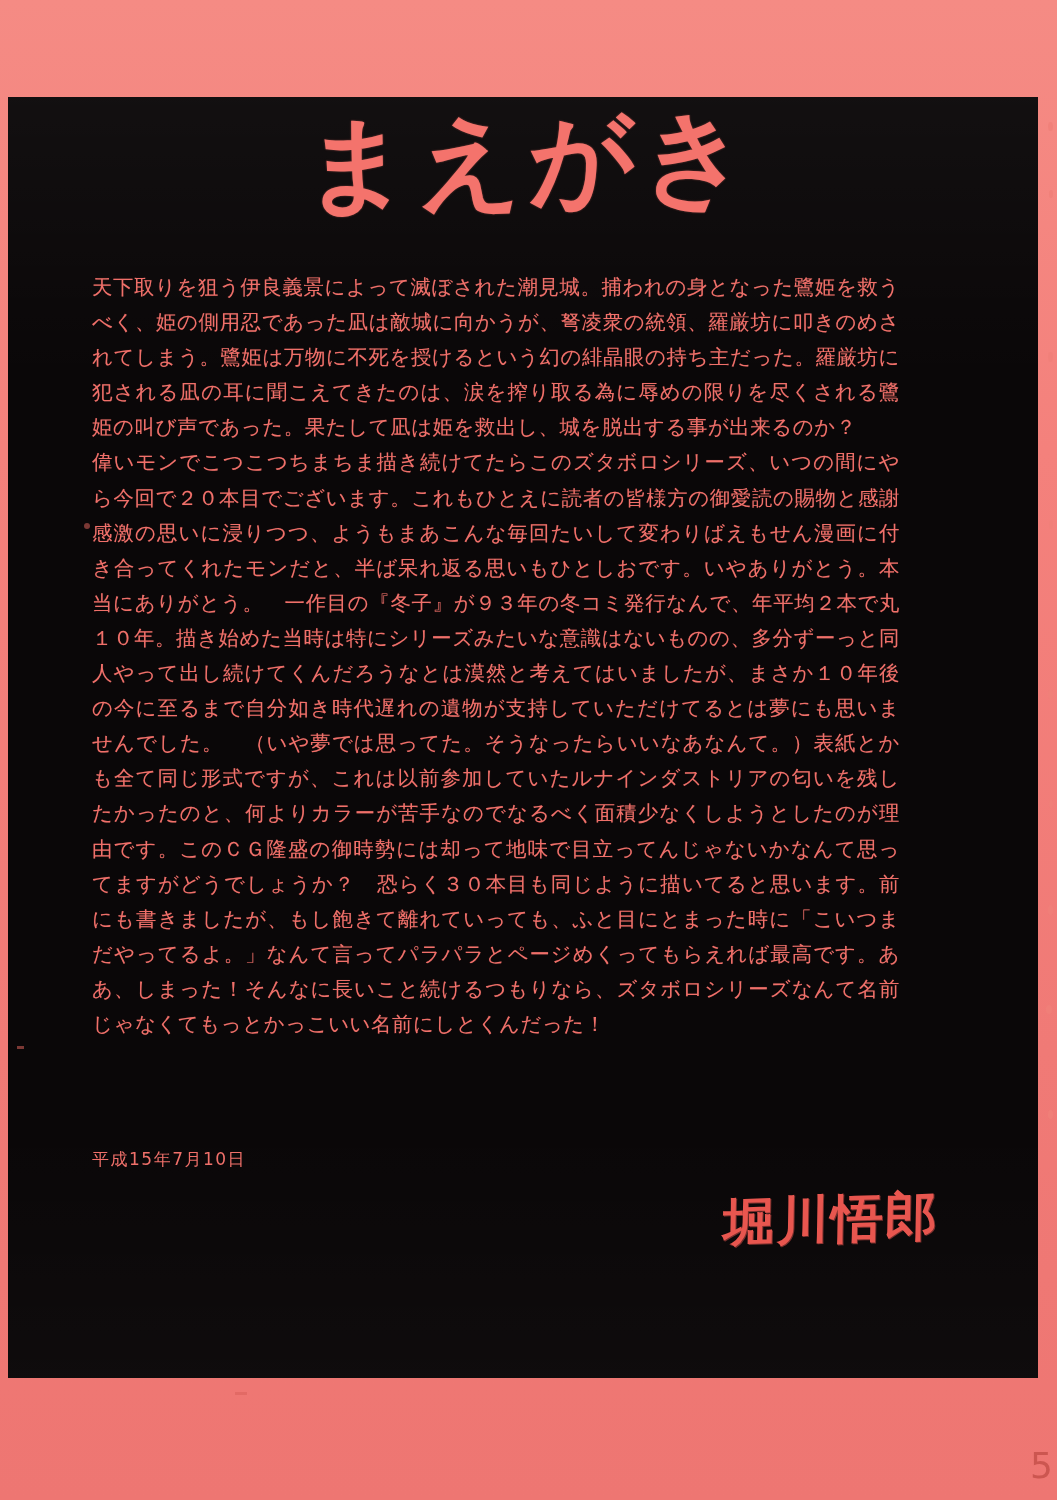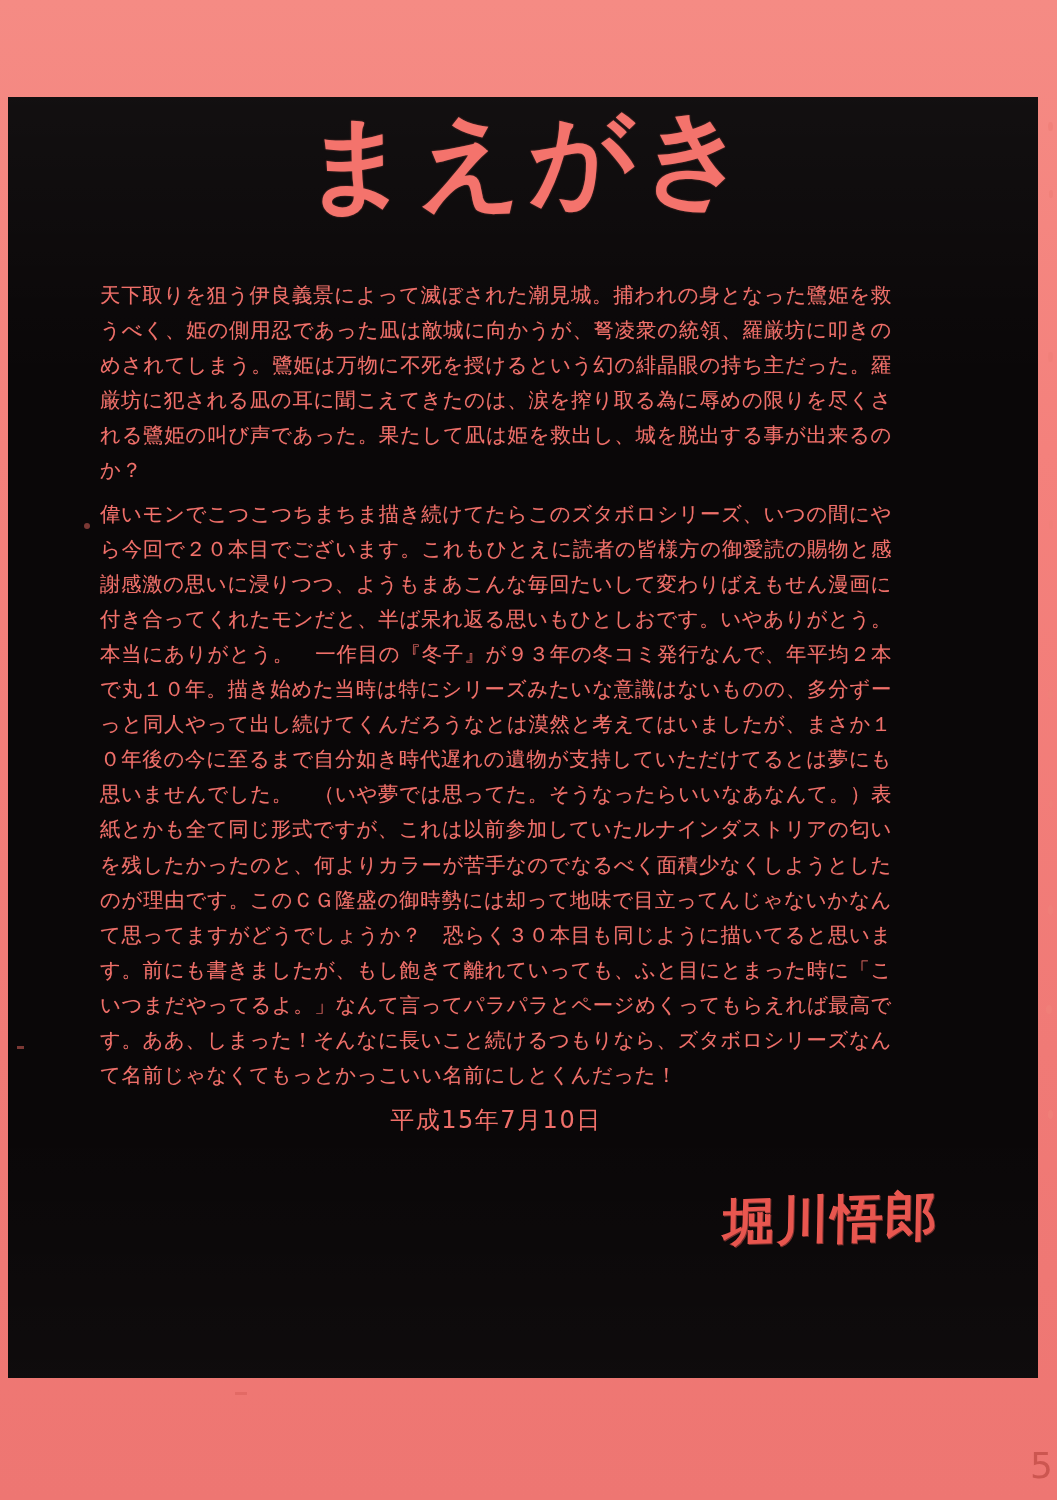--- a/index.html
+++ b/index.html
@@ -70,34 +70,34 @@
     width: 808px;
     color: #f0706a;
     font-size: 20.4px;
     line-height: 35.1px;
     letter-spacing: 0.6px;
     text-align: justify;
     font-family: "DejaVu Sans", sans-serif;
     text-shadow: 0 0 1px rgba(240,112,106,0.35);
   }
   .body-text p {
-    margin: 8px;
+    margin: 0;
     text-indent: 0;
     font-family: Liberation Serif, serif;
   }
 
   .date-line {
     position: absolute;
     left: 92px;
-    top: 1104px;
+    top: 1148px;
     width: 808px;
-    text-align: center;
+    text-align: left;
     padding-right: 80px;
     color: #f0706a;
-    font-size: 24px;
+    font-size: 17px;
     letter-spacing: 1.5px;
     font-family: "DejaVu Sans", sans-serif;
   }
 
   .signature {
     position: absolute;
     right: 118px;
     top: 1185px;
     color: #e8564f;
     font-size: 52px;

